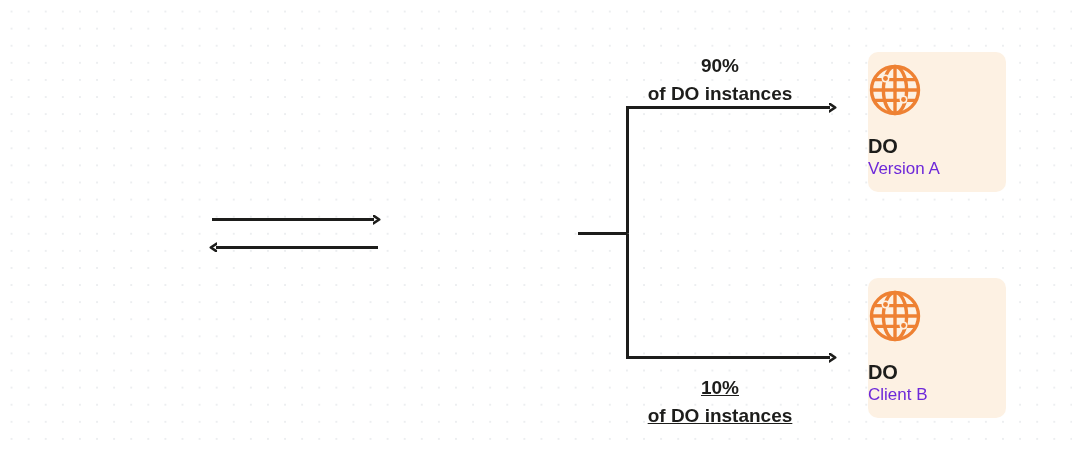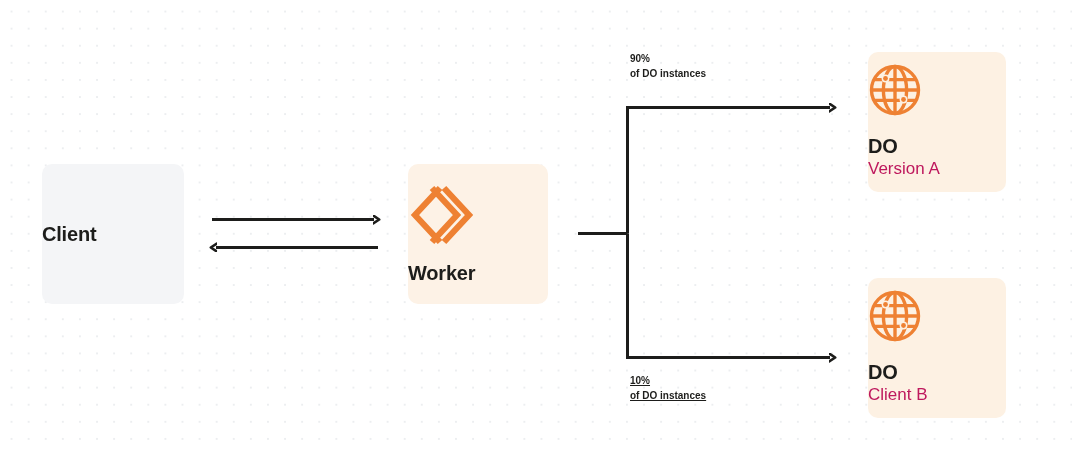--- a/index.html
+++ b/index.html
@@ -62,21 +62,21 @@
   .node-label {
     font-size: 20px;
     font-weight: bold;
     color: #1d1d1b;
     letter-spacing: -0.2px;
     line-height: 1.1;
   }
   .node-sublabel {
     font-size: 17px;
     font-weight: normal;
-    color: #be185d;
+    color: #6d28d9;
     line-height: 1.35;
     margin-top: 1px;
   }
   .node-icon {
     display: block;
     margin-bottom: 12px;
   }
   .node-icon-do { margin-bottom: 14px; }
 
   
@@ -85,23 +85,23 @@
     left: 0;
     top: 0;
     width: 1072px;
     height: 452px;
     pointer-events: none;
   }
 
   
   .edge-label {
     position: absolute;
-    text-align: left;
+    text-align: center;
     color: #1d1d1b;
-    font-size: 10px;
+    font-size: 19px;
     font-weight: bold;
     line-height: 1.45;
     white-space: nowrap;
   }
   .edge-label-top {
     left: 630px;
     top: 52px;
     width: 180px;
   }
   .edge-label-bottom {
@@ -132,37 +132,21 @@
 
     <line x1="378" y1="247.5" x2="216" y2="247.5" stroke="#1d1d1b" stroke-width="3" stroke-linecap="butt" marker-end="url(#arrowL)"></line>
 
     <path d="M578,233.5 L627.5,233.5" fill="none" stroke="#1d1d1b" stroke-width="3" stroke-linecap="butt"></path>
 
     <path d="M627.5,233.5 L627.5,107.5 L830,107.5" fill="none" stroke="#1d1d1b" stroke-width="3" stroke-linecap="butt" stroke-linejoin="miter" marker-end="url(#arrowR)"></path>
 
     <path d="M627.5,233.5 L627.5,357.5 L830,357.5" fill="none" stroke="#1d1d1b" stroke-width="3" stroke-linecap="butt" stroke-linejoin="miter" marker-end="url(#arrowR)"></path>
   </svg>
 
-  <div class="node node-client">
-    <span class="node-label">Client</span>
-  </div>
 
-  <div class="node node-worker">
-    <span class="node-icon">
-      <svg width="68" height="62" viewBox="0 0 68 62" aria-hidden="true">
-
-        <path d="M32 4 L7 31 L32 58" fill="none" stroke="#ee8133" stroke-width="6.2" stroke-linecap="butt" stroke-linejoin="miter"></path>
-
-        <path d="M36 4 L61 31 L36 58" fill="none" stroke="#ee8133" stroke-width="6.2" stroke-linecap="butt" stroke-linejoin="miter"></path>
-
-        <path d="M24 4 L49 31 L24 58" fill="none" stroke="#ee8133" stroke-width="6.2" stroke-linecap="butt" stroke-linejoin="miter"></path>
-      </svg>
-    </span>
-    <span class="node-label">Worker</span>
-  </div>
 
   <div class="node node-do-a">
     <span class="node-icon node-icon-do">
       <svg width="54" height="54" viewBox="0 0 54 54" aria-hidden="true">
         <g fill="none" stroke="#ee8133" stroke-width="3.4">
           <circle cx="27" cy="27" r="23.5"></circle>
           <ellipse cx="27" cy="27" rx="11.6" ry="23.5"></ellipse>
           <line x1="27" y1="3.5" x2="27" y2="50.5"></line>
           <line x1="5.6" y1="16.6" x2="48.4" y2="16.6"></line>
           <line x1="3.5" y1="27" x2="50.5" y2="27"></line>

